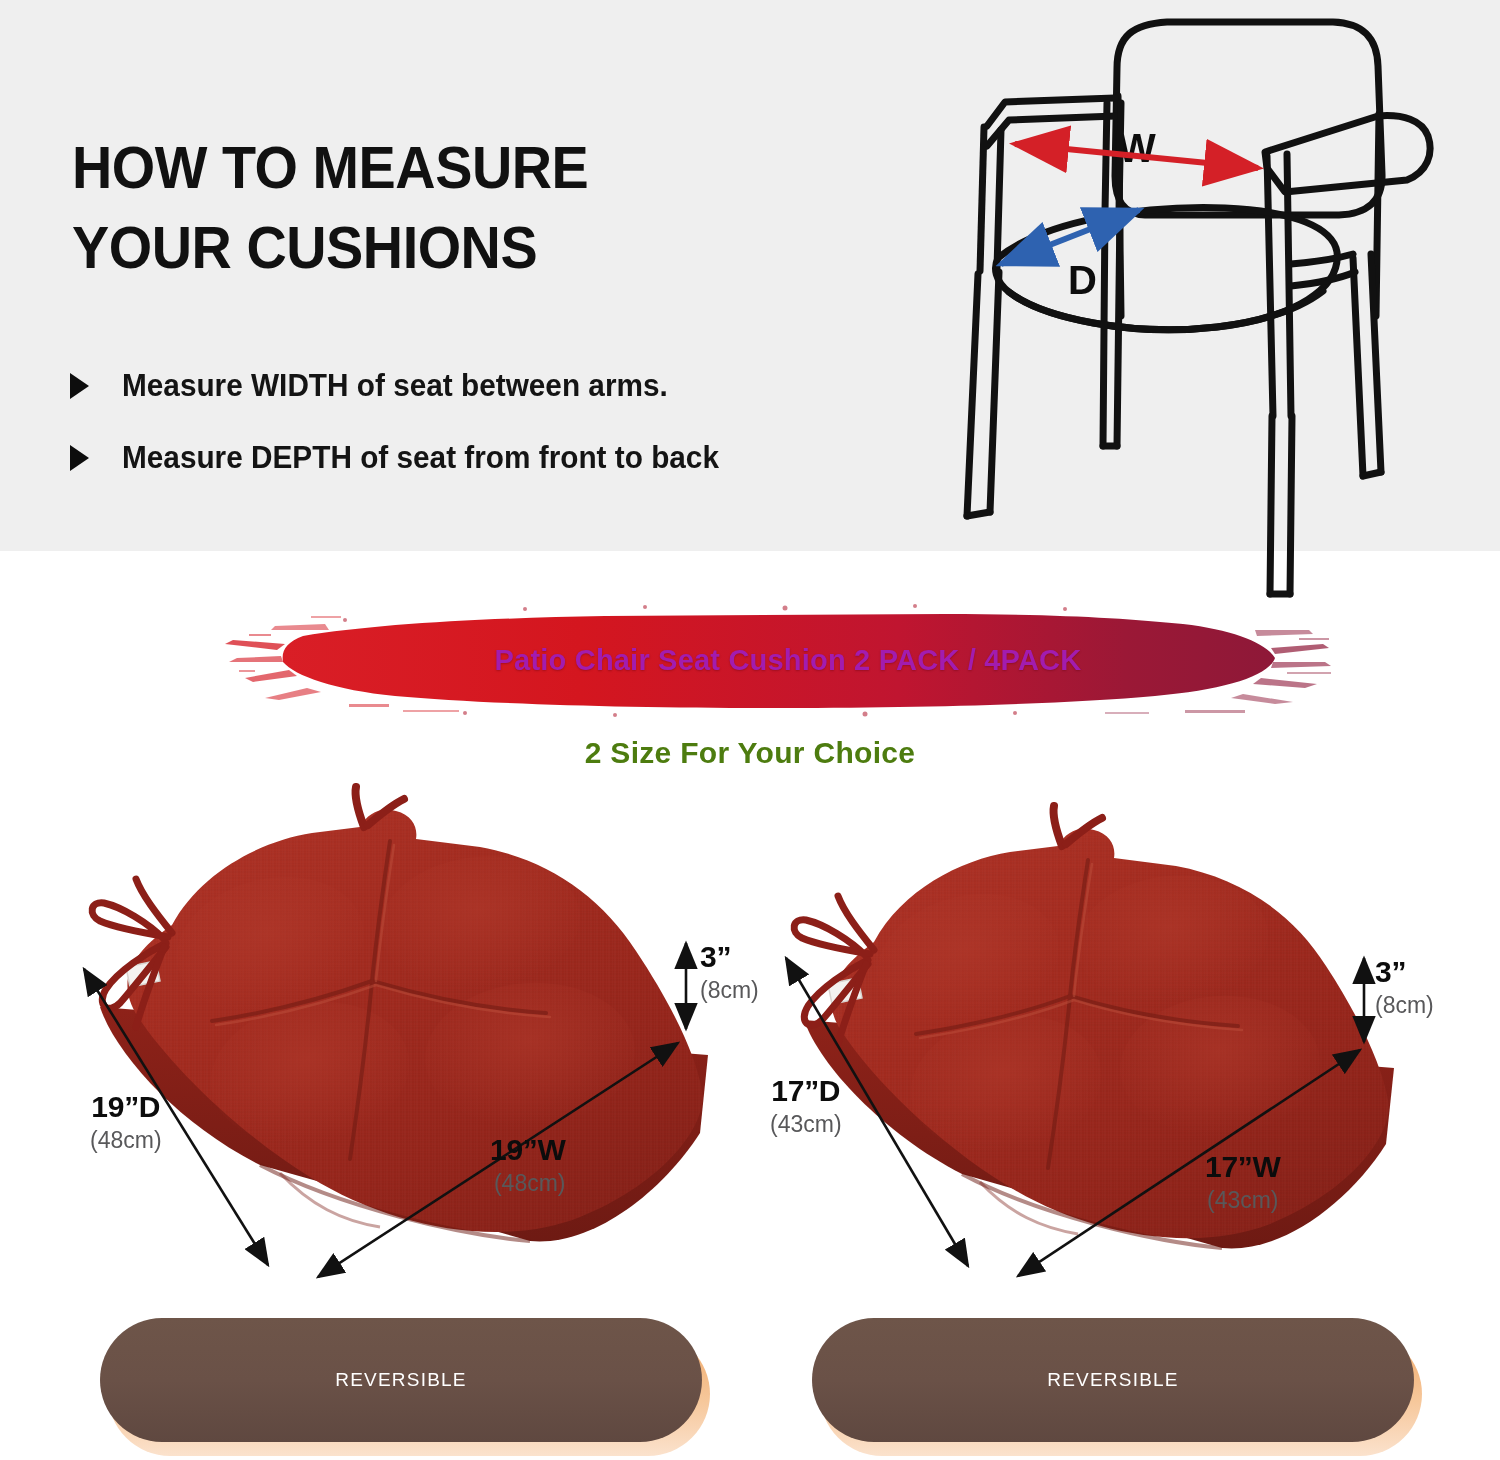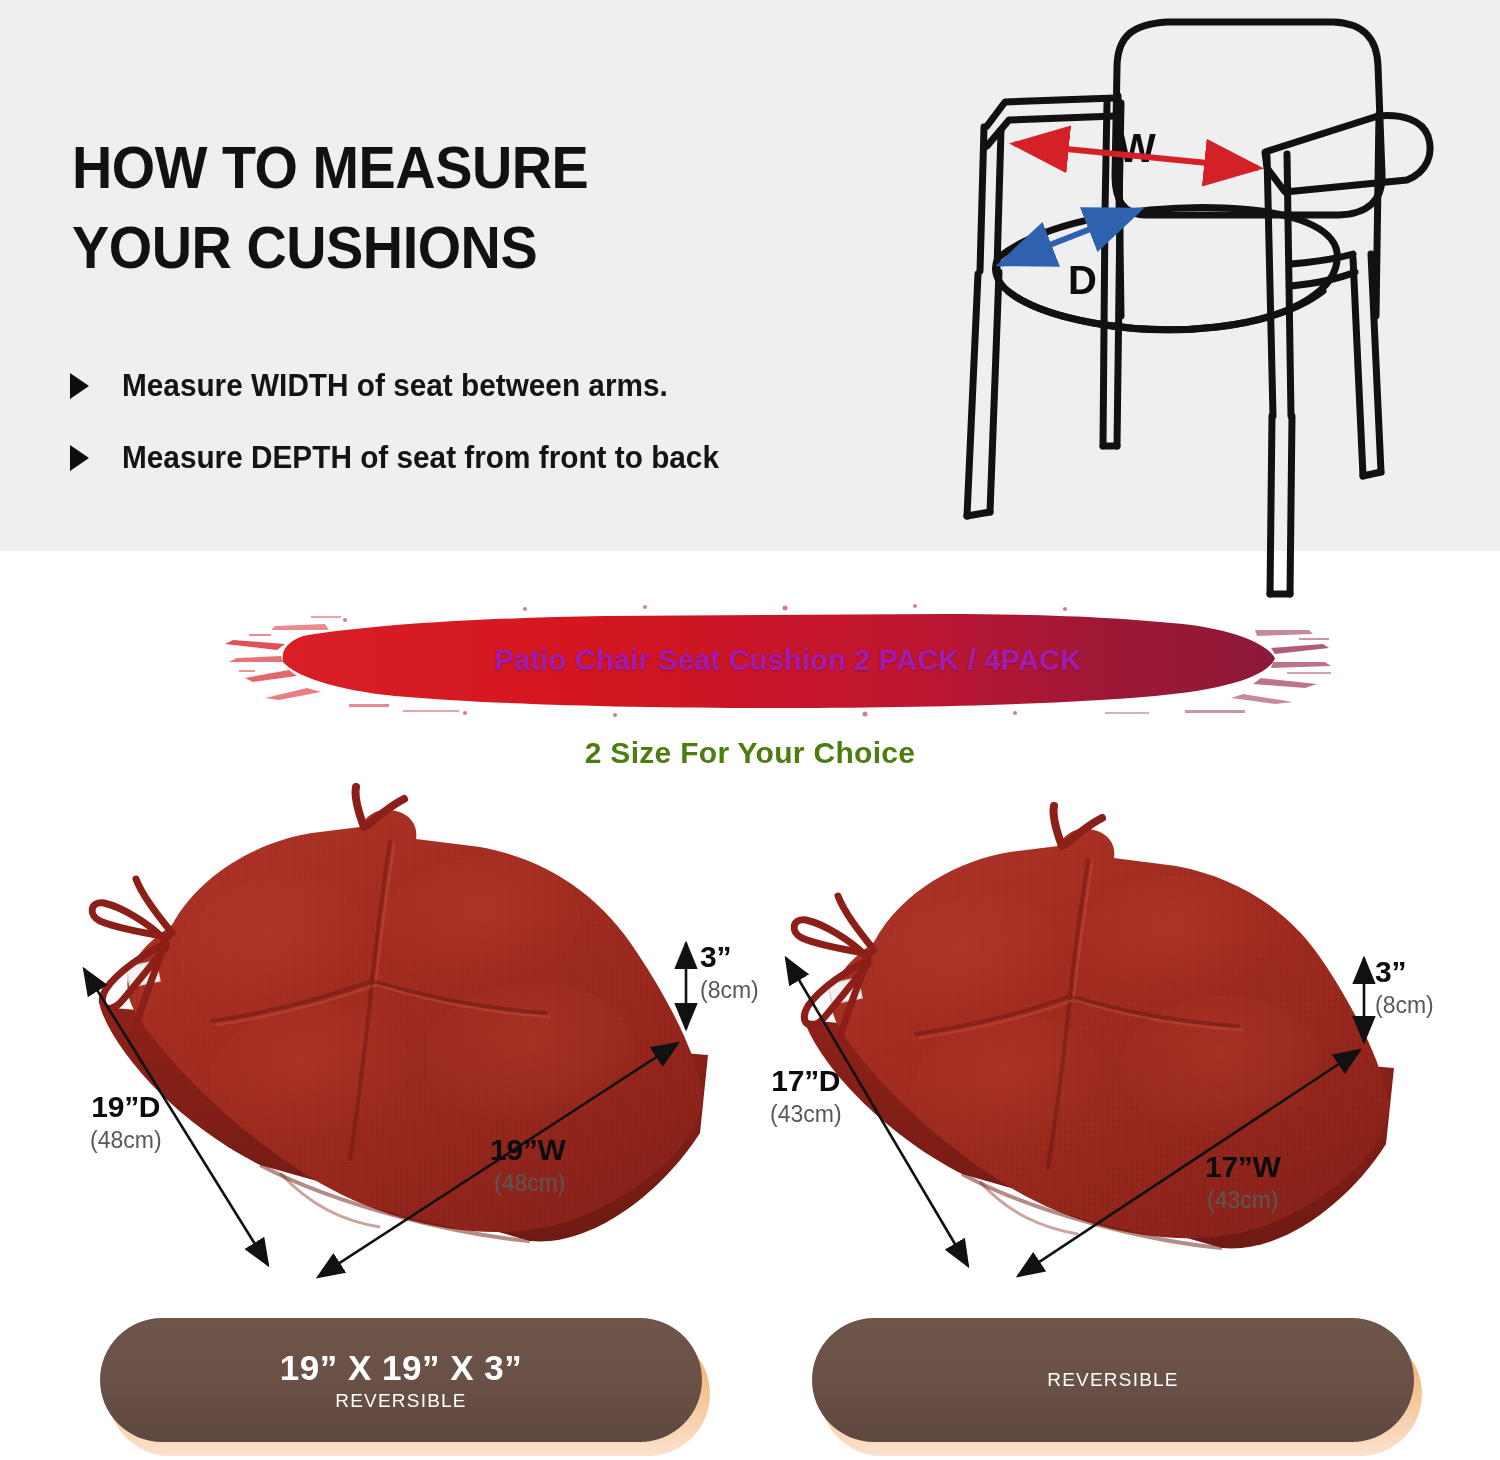--- a/index.html
+++ b/index.html
@@ -114,21 +114,21 @@
     font-size:23px; color:#58585a; font-weight:normal;
     line-height:1.2; margin-top:4px;
   }
   .dim-center { text-align:center; }
 
   
   #l-depth { left:30px;  top:335px; text-align:center; }
   #l-width { left:430px; top:378px; text-align:right; }
   #l-thick { left:640px; top:185px; text-align:left; }
   
-  #r-depth { left:10px;  top:294px; text-align:center; }
+  #r-depth { left:10px;  top:304px; text-align:center; }
   #r-width { left:445px; top:380px; text-align:center; }
   #r-thick { left:615px; top:185px; text-align:left; }
 
   
   .pill-wrap { position:absolute; width:610px; height:138px; }
   #pill-left  { left:100px;  top:1318px; }
   #pill-right { left:812px;  top:1318px; }
 
   .pill-shadow {
     position:absolute; left:8px; top:14px;
@@ -503,21 +503,20 @@
   </div>
   <div class="dim-label" id="r-thick">
     <div class="dim-main">3”</div>
     <div class="dim-sub">(8cm)</div>
   </div>
 </div>
 
 <div class="pill-wrap" id="pill-left">
   <div class="pill-shadow"></div>
   <div class="pill-body">
-    <div class="pill-size">19” X 19” X 3”</div>
     <div class="pill-sub">REVERSIBLE</div>
   </div>
 </div>
 
 <div class="pill-wrap" id="pill-right">
   <div class="pill-shadow"></div>
   <div class="pill-body">
     <div class="pill-sub">REVERSIBLE</div>
   </div>
 </div>

